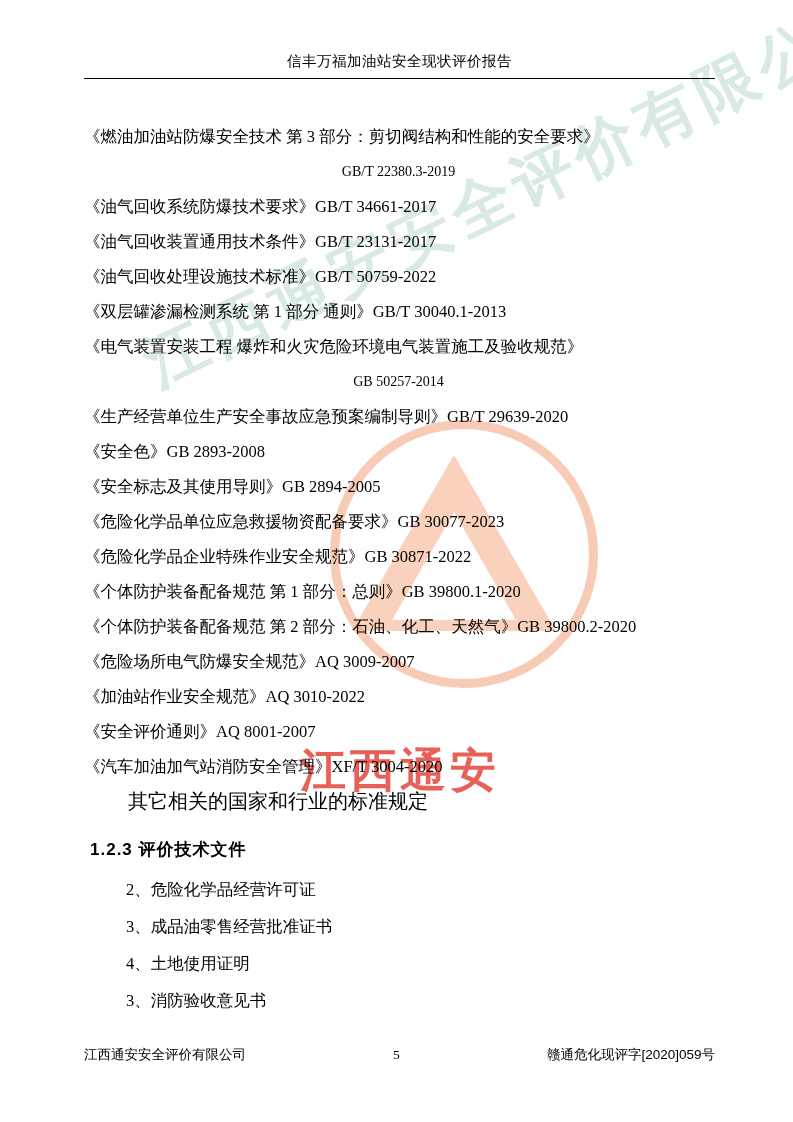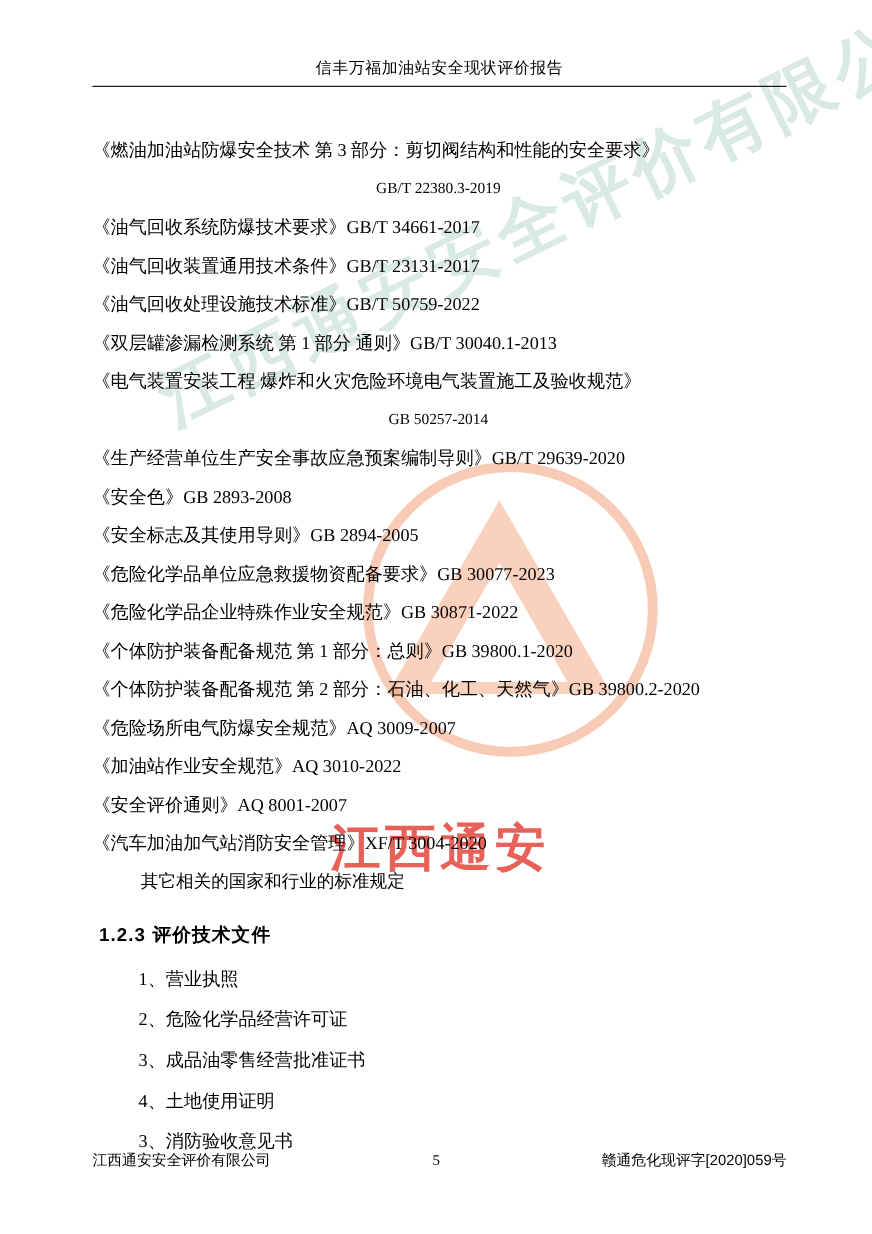--- a/index.html
+++ b/index.html
@@ -127,21 +127,21 @@
     margin-top: 10px;
     margin-left: 6px;
     letter-spacing: 1px;
   }
   .item {
     font-size: 16.5px;
     line-height: 37px;
     padding-left: 42px;
   }
   .indent-line {
-    font-size: 16px;
+    font-size: 20px;
     line-height: 35px;
     padding-left: 44px;
   }
 
   
   .footer {
     position: absolute;
     left: 84px;
     right: 78px;
     bottom: 58px;
@@ -195,21 +195,20 @@
     <div class="line">《安全评价通则》AQ  8001-2007</div>
     <div class="line">《汽车加油加气站消防安全管理》XF/T  3004-2020</div>
 
     <div class="indent-line">其它相关的国家和行业的标准规定</div>
 
     <div class="heading">
       <span>1.2.3</span>
       <span>评价技术文件</span>
     </div>
 
-    <div class="item">1、营业执照</div>
     <div class="item">2、危险化学品经营许可证</div>
     <div class="item">3、成品油零售经营批准证书</div>
     <div class="item">4、土地使用证明</div>
     <div class="item">3、消防验收意见书</div>
   </div>
 
   <div class="footer">
     <span>江西通安安全评价有限公司</span>
     <span class="footer-center">5</span>
     <span>赣通危化现评字[2020]059号</span>

